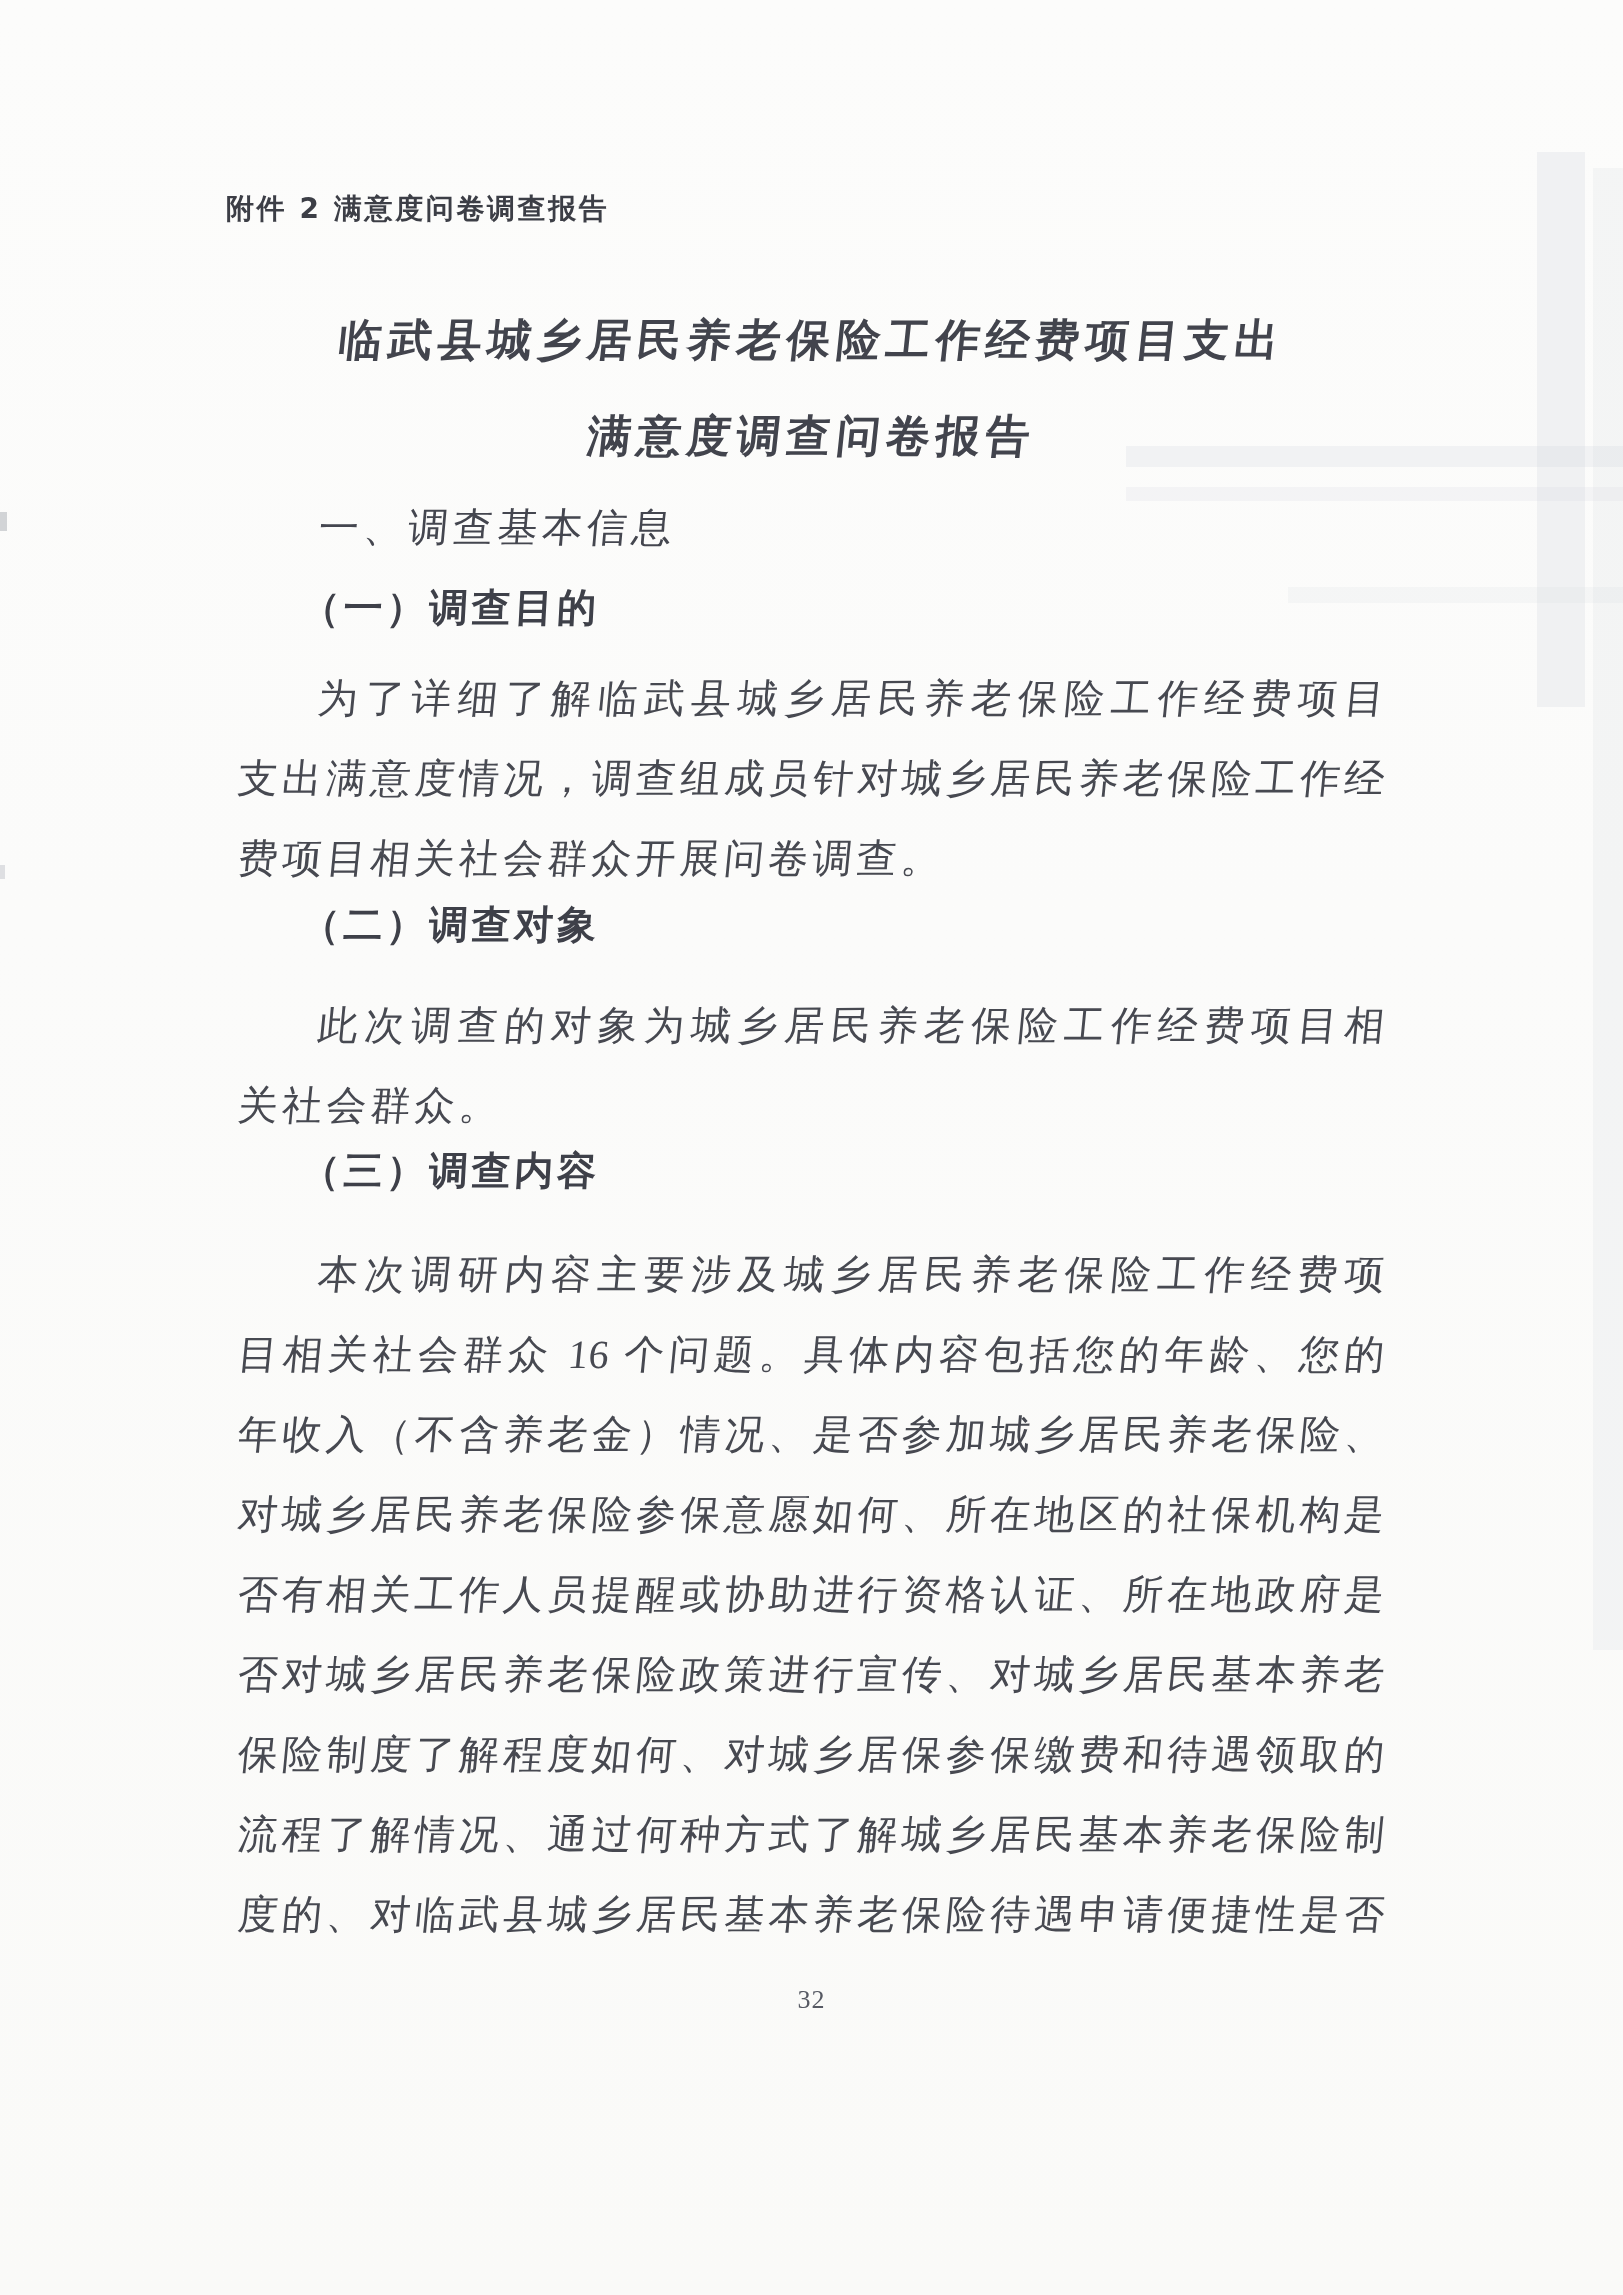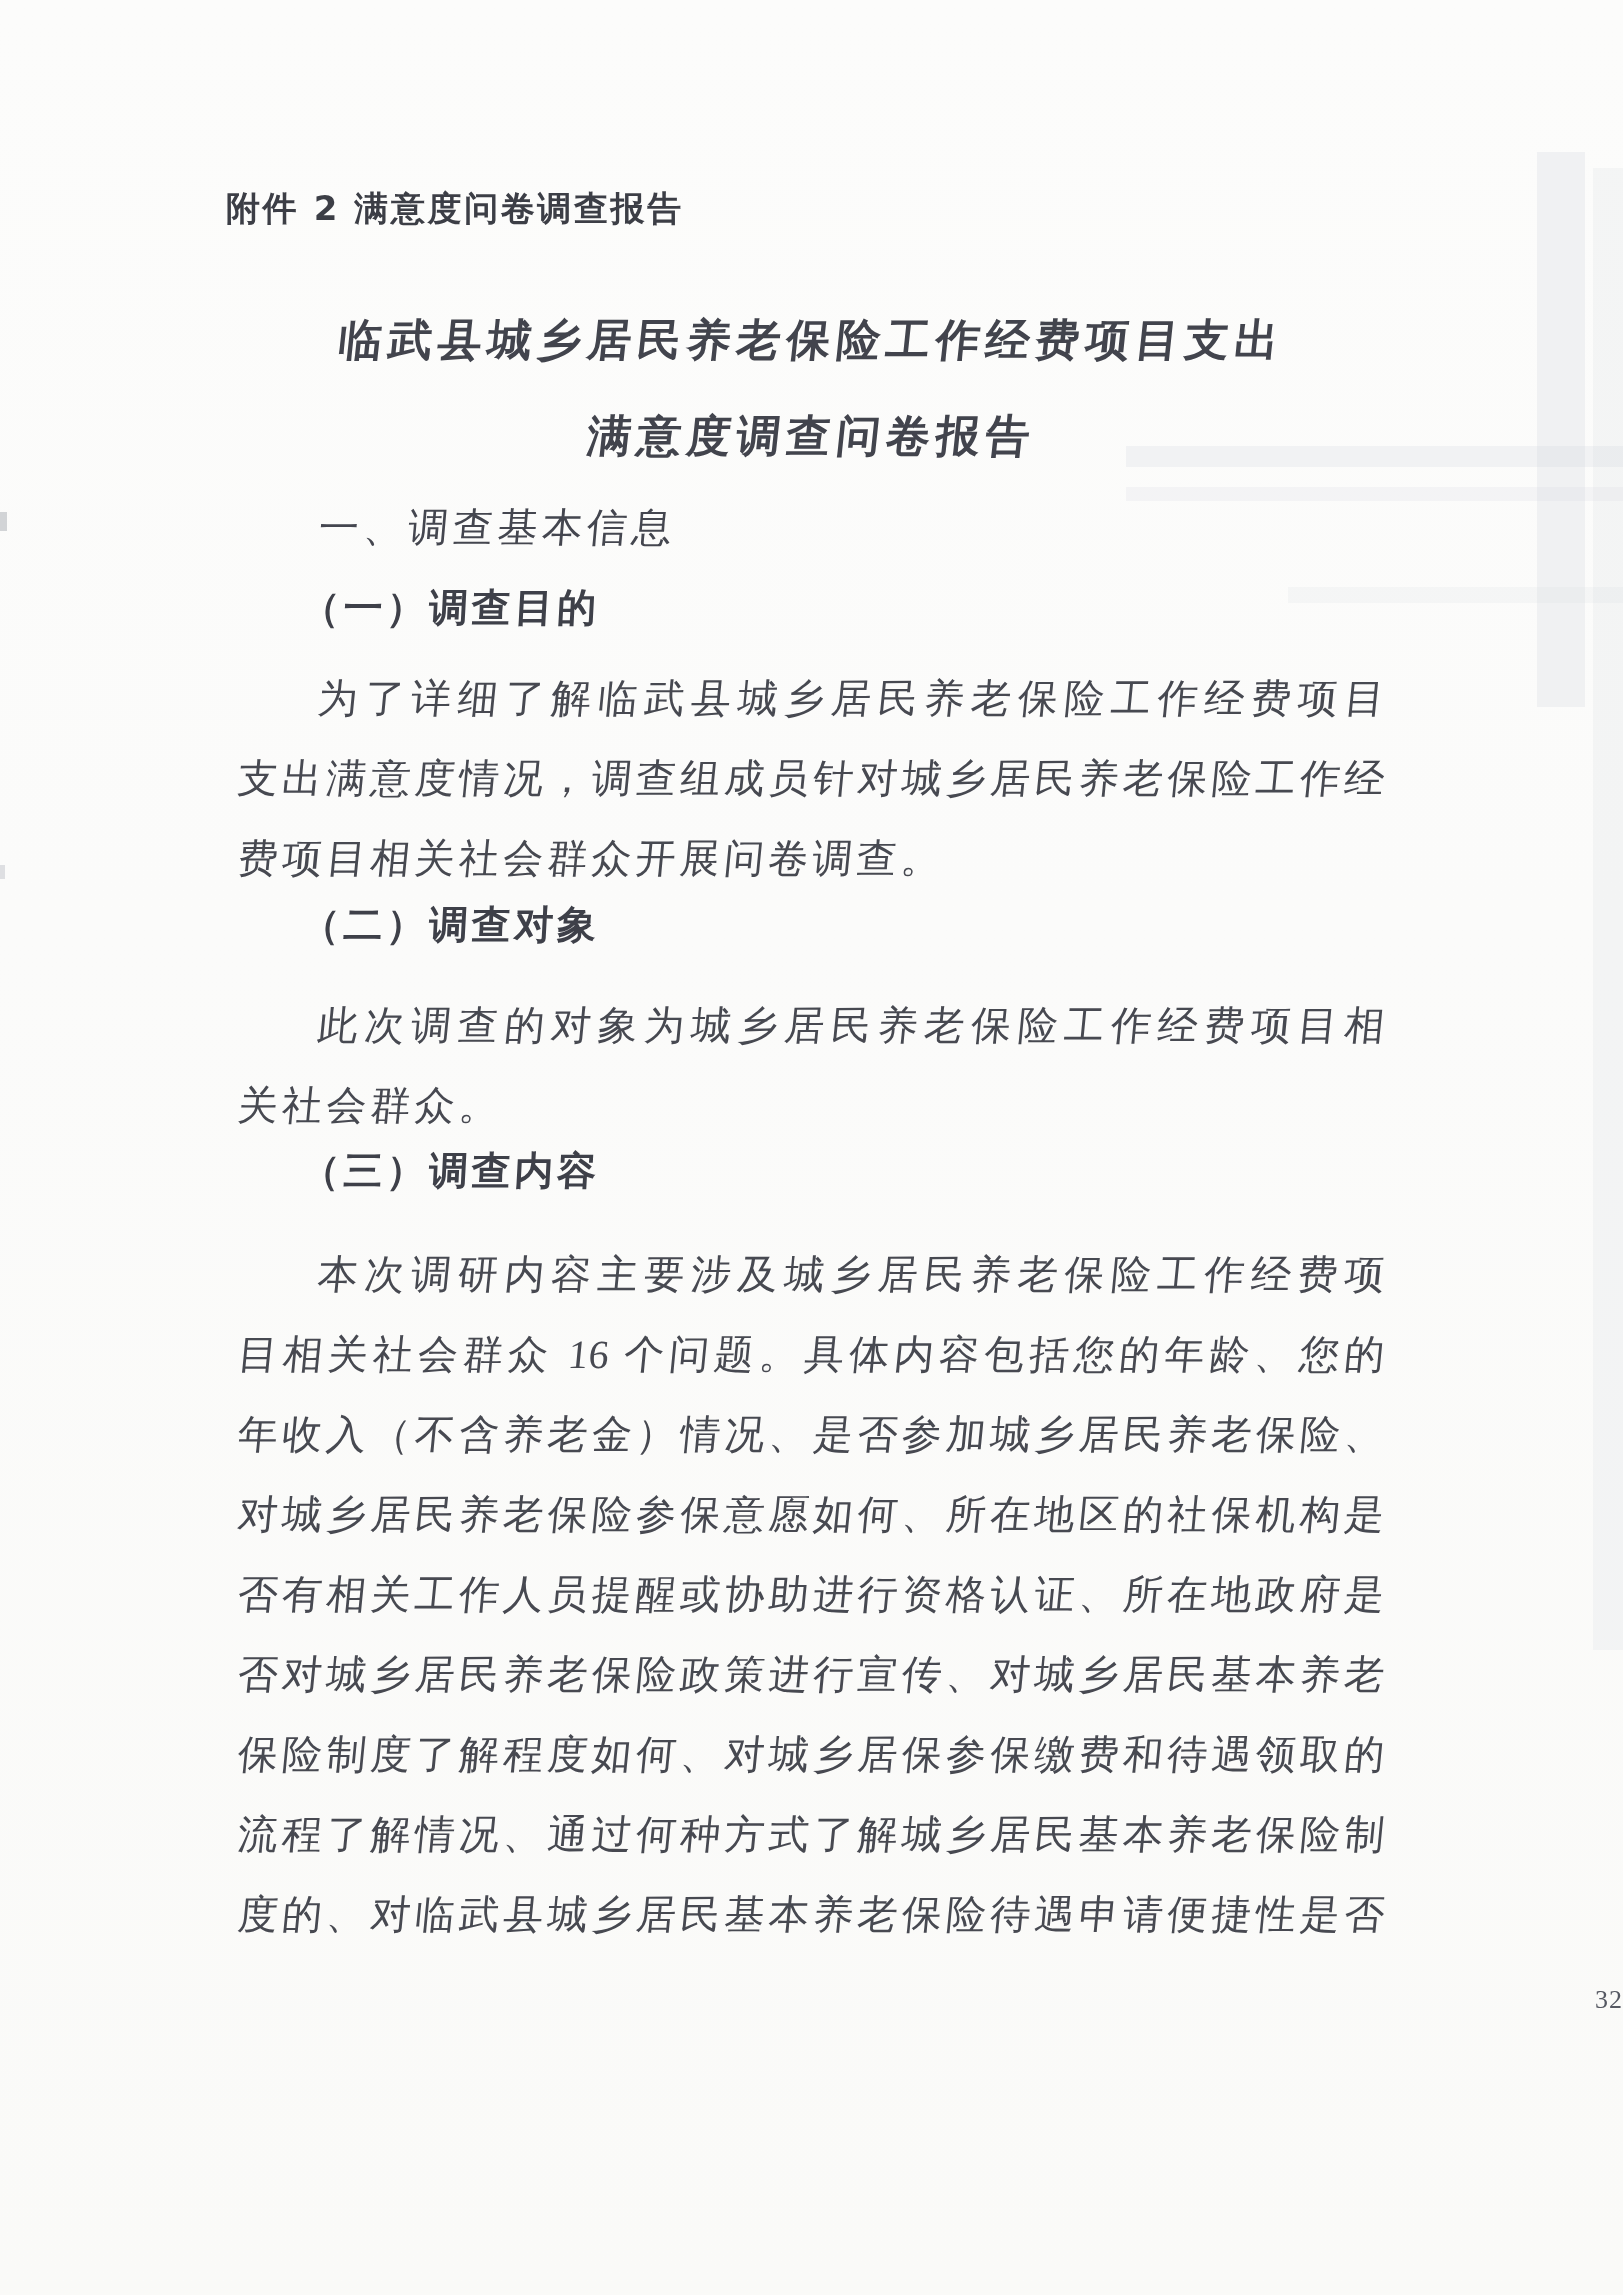--- a/index.html
+++ b/index.html
@@ -20,21 +20,21 @@
   .a-h2{left:1126px;top:487px;width:497px;height:13.6px;background:rgba(206,209,217,0.17);}
   .a-h3{left:1288px;top:587px;width:335px;height:15.7px;background:rgba(206,209,217,0.14);}
   .a-l1{left:0;top:512px;width:7.3px;height:19px;background:rgba(160,163,170,0.45);}
   .a-l2{left:0;top:865px;width:5.2px;height:13.6px;background:rgba(170,173,180,0.35);}
 
   .abs{position:absolute;}
 
   .att-header{
     left:226px;top:186px;width:733px;height:45px;line-height:45px;
     font-family:"DejaVu Sans","Liberation Sans",sans-serif;
-    font-weight:700;font-size:34px;letter-spacing:2.6px;color:#3c3e46;
+    font-weight:700;font-size:28px;letter-spacing:2.6px;color:#3c3e46;
   }
   .doc-title{
     left:0;top:314px;width:1623px;height:54px;line-height:54px;
     text-align:center;font-weight:700;font-size:44px;letter-spacing:5.8px;
     color:#42444d;transform:skewX(-6deg);
   }
   .doc-title2{top:410px;}
   .sec-heading{
     left:319px;top:507px;width:838px;height:42px;line-height:42px;
     font-size:40px;letter-spacing:4.7px;color:#44464f;transform:skewX(-5deg);
@@ -61,21 +61,21 @@
   .fill{
     text-align:justify;text-align-last:justify;
     -moz-text-align-last:justify;text-justify:inter-character;
     letter-spacing:0.5px;
   }
   .short{text-align:left;letter-spacing:4.2px;}
   .ind{text-indent:80px;}
 
   .page-number{
     left:0;top:1984px;width:1623px;height:31px;line-height:31px;
-    text-align:right;font-size:26px;letter-spacing:1px;color:#565963;
+    text-align:center;font-size:26px;letter-spacing:1px;color:#565963;
   }
 </style>
 </head>
 <body>
 
 <div class="page">
 
   <div class="artifact a-r1"></div>
   <div class="artifact a-r2"></div>
   <div class="artifact a-h1"></div>

